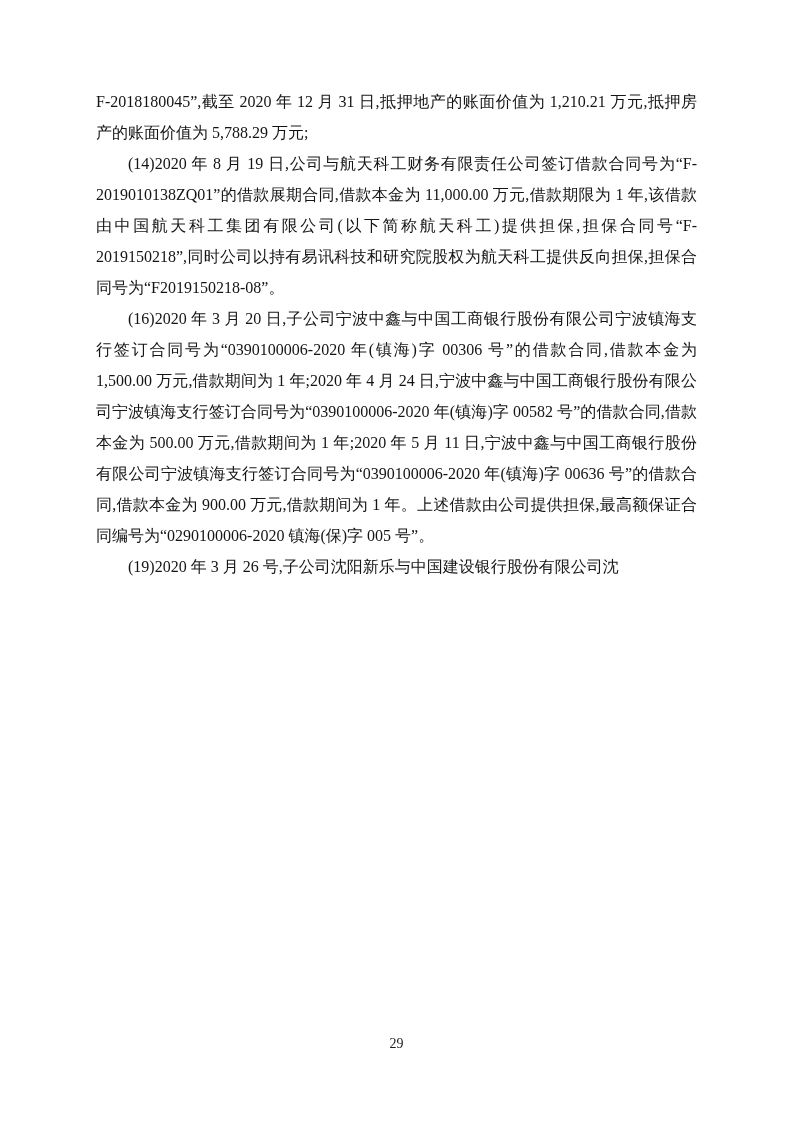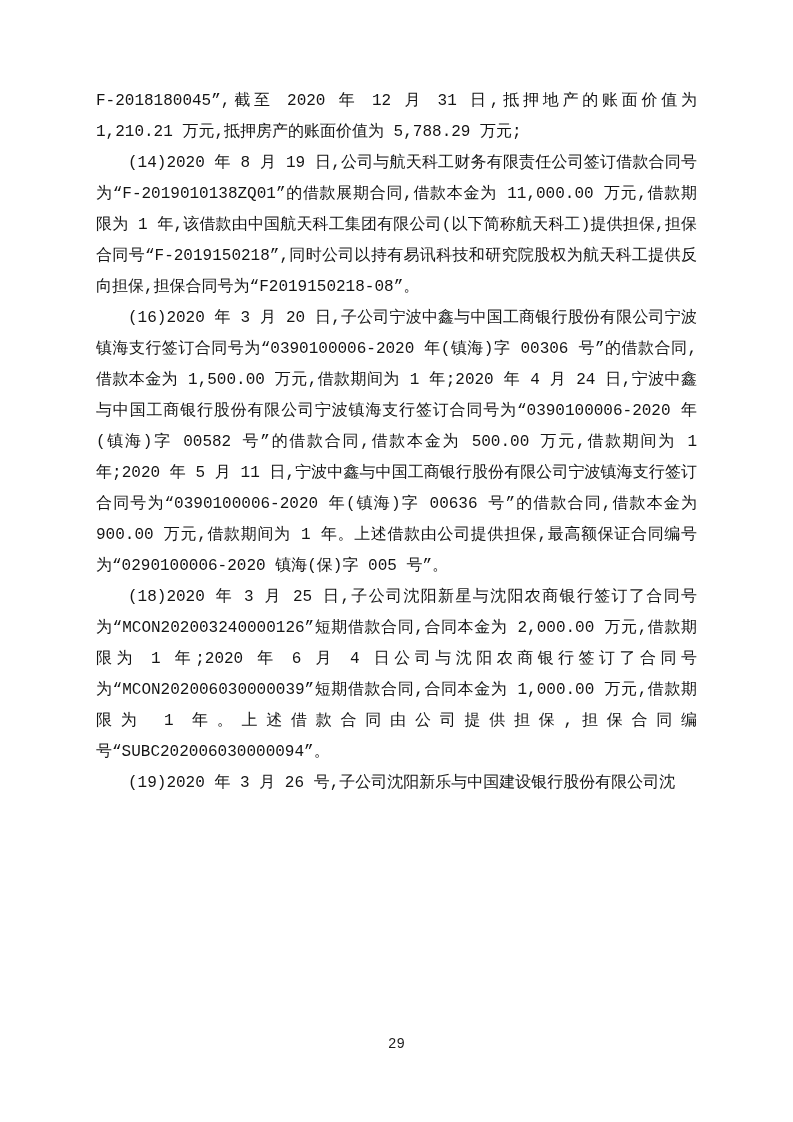--- a/index.html
+++ b/index.html
@@ -6,21 +6,21 @@
     margin: 0;
     padding: 0;
     background: #ffffff;
   }
   .page {
     position: relative;
     width: 793px;
     height: 1122px;
     background: #ffffff;
     overflow: hidden;
-    font-family: Liberation Mono, monospace;
+    font-family: Liberation Serif, serif;
     color: #141414;
   }
   .content {
     position: absolute;
     left: 96px;
     top: 86px;
     width: 601px;
   }
   .para {
     margin: 0;
@@ -45,17 +45,16 @@
   }
 </style>
 </head>
 <body>
 
 <div class="page">
   <div class="content">
     <p class="para">F-2018180045”,截至 2020 年 12 月 31 日,抵押地产的账面价值为 1,210.21 万元,抵押房产的账面价值为 5,788.29 万元;</p>
     <p class="para indent">(14)2020 年 8 月 19 日,公司与航天科工财务有限责任公司签订借款合同号为“F-2019010138ZQ01”的借款展期合同,借款本金为 11,000.00 万元,借款期限为 1 年,该借款由中国航天科工集团有限公司(以下简称航天科工)提供担保,担保合同号“F-2019150218”,同时公司以持有易讯科技和研究院股权为航天科工提供反向担保,担保合同号为“F2019150218-08”。</p>
     <p class="para indent">(16)2020 年 3 月 20 日,子公司宁波中鑫与中国工商银行股份有限公司宁波镇海支行签订合同号为“0390100006-2020 年(镇海)字 00306 号”的借款合同,借款本金为 1,500.00 万元,借款期间为 1 年;2020 年 4 月 24 日,宁波中鑫与中国工商银行股份有限公司宁波镇海支行签订合同号为“0390100006-2020 年(镇海)字 00582 号”的借款合同,借款本金为 500.00 万元,借款期间为 1 年;2020 年 5 月 11 日,宁波中鑫与中国工商银行股份有限公司宁波镇海支行签订合同号为“0390100006-2020 年(镇海)字 00636 号”的借款合同,借款本金为 900.00 万元,借款期间为 1 年。上述借款由公司提供担保,最高额保证合同编号为“0290100006-2020 镇海(保)字 005 号”。</p>
-    <p class="para indent">(18)2020 年 3 月 25 日,子公司沈阳新星与沈阳农商银行签订了合同号为“MCON202003240000126”短期借款合同,合同本金为 2,000.00 万元,借款期限为 1 年;2020 年 6 月 4 日公司与沈阳农商银行签订了合同号为“MCON202006030000039”短期借款合同,合同本金为 1,000.00 万元,借款期限为 1 年。上述借款合同由公司提供担保,担保合同编号“SUBC202006030000094”。</p>
     <p class="para indent">(19)2020 年 3 月 26 号,子公司沈阳新乐与中国建设银行股份有限公司沈</p>
   </div>
   <div class="page-number">29</div>
 </div>
 
 </body></html>

